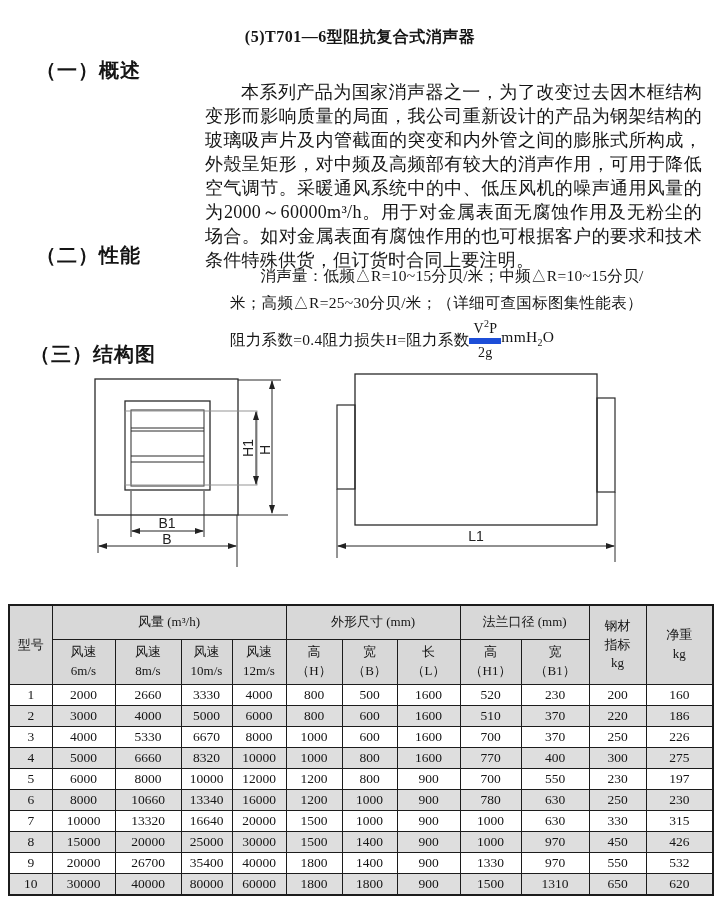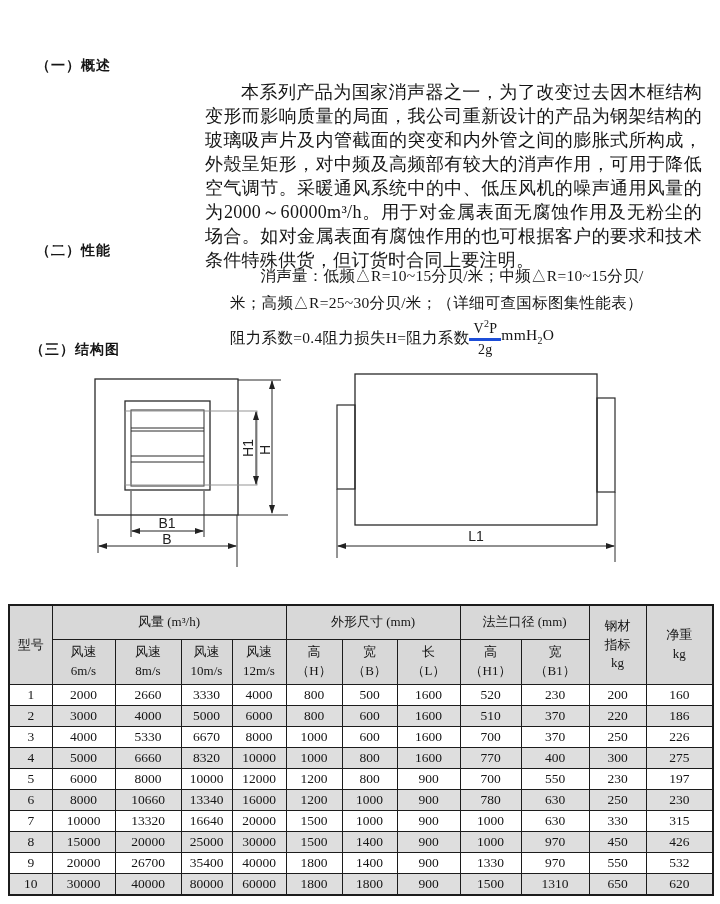--- a/index.html
+++ b/index.html
@@ -5,42 +5,42 @@
   html,body{margin:0;padding:0;background:#e8e8e8;}
   #page{
     position:relative;width:720px;height:904px;background:#ffffff;
     color:#151515;font-family:"Liberation Serif",serif;overflow:hidden;
   }
   .doc-title{
     position:absolute;top:27px;left:0;width:100%;text-align:center;
     font-weight:bold;font-size:16px;letter-spacing:.5px;
   }
   .sec-heading{
-    position:absolute;font-weight:bold;font-size:14px;
+    position:absolute;font-weight:bold;font-size:20px;
     font-family:"Liberation Sans",sans-serif;letter-spacing:1px;
   }
   #h-overview{top:57px;left:36px;}
   #h-perf{top:242px;left:36px;}
   #h-struct{top:341px;left:30px;}
   #h-spec{top:574px;left:28px;}
 
   .overview-body{
     position:absolute;top:80px;left:205px;width:497px;
     font-size:18px;line-height:24px;text-align:justify;text-indent:2em;
     letter-spacing:.3px;
   }
   .perf-body{
     position:absolute;top:262px;left:230px;width:430px;
     font-size:15.5px;line-height:27px;letter-spacing:.3px;
   }
   .perf-line1{padding-left:14px;text-align:center;}
   .perf-line3{display:flex;align-items:center;margin-top:2px;}
   .frac{display:inline-flex;flex-direction:column;align-items:center;
         font-size:14px;line-height:1.15;vertical-align:middle;}
-  .frac .num{border-bottom:3px solid #1d4ed8;padding:0 4px 1px 4px;}
+  .frac .num{border-bottom:6px solid #1d4ed8;padding:0 4px 1px 4px;}
   .frac .den{padding-top:1px;}
   sup,sub{font-size:10px;}
 
   .diagram{position:absolute;}
   #svg-front{left:85px;top:370px;}
   #svg-side{left:330px;top:370px;}
   svg text{font-family:"Liberation Sans",sans-serif;font-size:14px;fill:#222;}
 
   .spec-table{
     position:absolute;left:8px;top:604px;width:704px;
@@ -55,20 +55,21 @@
   .spec-table thead tr.group-row th{height:33px;}
   .spec-table thead tr.sub-row th{height:44px;}
   .spec-table tbody td{height:20px;font-size:13.5px;}
   .spec-table tbody tr:nth-child(even) td{background:#dedede;}
 </style>
 </head>
 <body>
 
 <div id="page">
 
+  <div class="doc-title">(5)T701—6型阻抗复合式消声器</div>
 
   <div class="sec-heading" id="h-overview">（一）概述</div>
   <div class="overview-body">本系列产品为国家消声器之一，为了改变过去因木框结构变形而影响质量的局面，我公司重新设计的产品为钢架结构的玻璃吸声片及内管截面的突变和内外管之间的膨胀式所构成，外殼呈矩形，对中频及高频部有较大的消声作用，可用于降低空气调节。采暖通风系统中的中、低压风机的噪声通用风量的为2000～60000m³/h。用于对金属表面无腐蚀作用及无粉尘的场合。如对金属表面有腐蚀作用的也可根据客户的要求和技术条件特殊供货，但订货时合同上要注明。</div>
 
   <div class="sec-heading" id="h-perf">（二）性能</div>
   <div class="perf-body">
     <div class="perf-line1">消声量：低频△R=10~15分贝/米；中频△R=10~15分贝/</div>
     <div class="perf-line2">米；高频△R=25~30分贝/米；（详细可查国标图集性能表）</div>
     <div class="perf-line3">
       <span>阻力系数=0.4阻力损失H=阻力系数</span>

